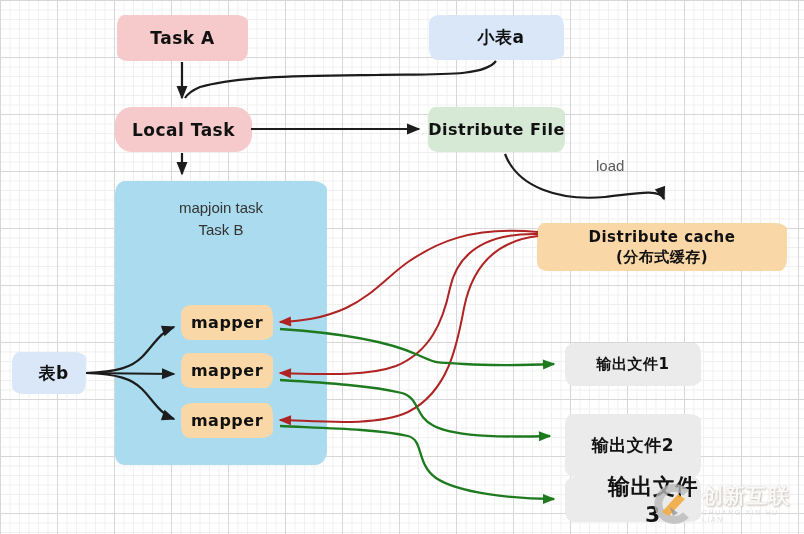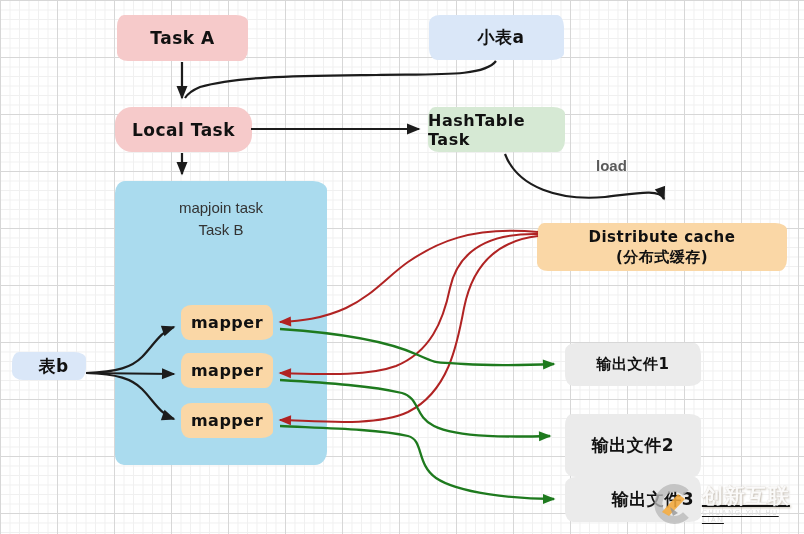--- a/index.html
+++ b/index.html
@@ -9,21 +9,21 @@
     background-image:
       linear-gradient(to right, #d7d7d7 1px, transparent 1px),
       linear-gradient(to bottom, #d7d7d7 1px, transparent 1px),
       linear-gradient(to right, #f0f0f0 1px, transparent 1px),
       linear-gradient(to bottom, #f0f0f0 1px, transparent 1px);
     background-size:57px 57px,57px 57px,9.5px 9.5px,9.5px 9.5px;
     font-family:"DejaVu Sans", sans-serif;
   }
   .node{
     position:absolute;display:flex;align-items:center;justify-content:center;
-    text-align:left;box-sizing:border-box;z-index:2;
+    text-align:center;box-sizing:border-box;z-index:2;
     font-weight:700;color:#111;
   }
   .hand{font-family:"DejaVu Sans", sans-serif;font-weight:700;letter-spacing:0.5px;}
   .wobble1{border-radius:7px 12px 8px 11px / 11px 7px 12px 8px;}
   .wobble2{border-radius:11px 7px 12px 8px / 8px 12px 7px 11px;}
   .pink{background:#f6caca;}
   .bluebox{background:#dae7f8;padding-left:9px;}
   .greenbox{background:#d6e9d4;}
   .orangebox{background:#fad7a6;}
   .graybox{background:#ebebeb;}
@@ -32,28 +32,28 @@
     background:#aadbee;z-index:1;
     border-radius:10px 14px 12px 9px / 12px 9px 14px 10px;
   }
   .taskb-title{
     position:absolute;left:0;top:16px;width:100%;text-align:center;
     font-family:"Liberation Sans", sans-serif;font-size:15px;color:#333;
     line-height:1.45;font-weight:400;
   }
   .edge-label{
     position:absolute;z-index:4;font-family:"Liberation Sans", sans-serif;
-    font-size:15px;color:#5a5a5a;font-weight:700;
+    font-size:15px;color:#5a5a5a;font-weight:400;
   }
   svg.overlay{position:absolute;left:0;top:0;z-index:5;pointer-events:none;}
   .watermark{
     position:absolute;left:652px;top:478px;width:152px;height:52px;z-index:10;
     display:flex;align-items:center;opacity:0.92;
   }
-  .wm-text{margin-left:8px;text-decoration:underline;}
+  .wm-text{margin-left:8px;}
   .wm-brand{
     font-size:21px;font-weight:700;color:rgba(255,255,255,0.92);
     text-shadow:0 0 1px #c9c2ba, 1px 1px 2px rgba(180,170,155,0.8);
     letter-spacing:1px;line-height:1;
   }
   .wm-sub{
     font-size:7px;color:#dddddd;letter-spacing:1.6px;margin-top:2px;
     font-family:"Liberation Sans", sans-serif;
   }
 </style>
@@ -75,51 +75,51 @@
 
   <div class="node hand bluebox wobble2" style="left:429px;top:15px;width:135px;height:45px;font-size:17px;">
     <span>小表a</span>
   </div>
 
   <div class="node hand pink wobble2" style="left:115px;top:107px;width:137px;height:45px;font-size:17px;border-radius:17px;">
     <span>Local Task</span>
   </div>
 
   <div class="node hand greenbox wobble1" style="left:428px;top:107px;width:137px;height:45px;font-size:16px;">
-    <span>HashTable Task</span>
+    <span>Distribute File</span>
   </div>
 
   <div class="edge-label" style="left:596px;top:157px;">load</div>
 
   <div class="node hand orangebox wobble1" style="left:537px;top:211px;width:250px;height:48px;font-size:15px;line-height:1.35;flex-direction:column;margin-top:12px;">
     <div>Distribute cache</div>
     <div>(分布式缓存)</div>
   </div>
 
   <div class="node hand orangebox wobble2" style="left:181px;top:305px;width:92px;height:35px;font-size:16px;">
     <span>mapper</span>
   </div>
   <div class="node hand orangebox wobble1" style="left:181px;top:353px;width:92px;height:35px;font-size:16px;">
     <span>mapper</span>
   </div>
   <div class="node hand orangebox wobble2" style="left:181px;top:403px;width:92px;height:35px;font-size:16px;">
     <span>mapper</span>
   </div>
 
-  <div class="node hand bluebox wobble1" style="left:12px;top:352px;width:74px;height:28px;font-size:17px;">
+  <div class="node hand bluebox wobble1" style="left:12px;top:352px;width:74px;height:42px;font-size:17px;">
     <span>表b</span>
   </div>
 
   <div class="node hand graybox wobble2" style="left:565px;top:343px;width:136px;height:43px;font-size:15px;">
     <span>输出文件1</span>
   </div>
   <div class="node hand graybox wobble1" style="left:565px;top:414px;width:136px;height:63px;font-size:17px;">
     <span>输出文件2</span>
   </div>
-  <div class="node hand graybox wobble2" style="left:565px;top:477px;width:136px;height:45px;font-size:17px;padding-left:40px;">
+  <div class="node hand graybox wobble2" style="left:565px;top:477px;width:136px;height:45px;font-size:22px;padding-left:40px;">
     <span>输出文件3</span>
   </div>
 
   <svg class="overlay" width="804" height="534" viewBox="0 0 804 534">
     <defs>
       <marker id="mb" markerWidth="16" markerHeight="13" refX="12.5" refY="6" orient="auto" markerUnits="userSpaceOnUse">
         <path d="M0.5,0.5 L14,6 L0.5,11.5 Z" fill="#1c1c1c"></path>
       </marker>
       <marker id="mr" markerWidth="15" markerHeight="12" refX="11.5" refY="5.5" orient="auto" markerUnits="userSpaceOnUse">
         <path d="M0.5,0.5 L13,5.5 L0.5,10.5 Z" fill="#b02323"></path>

